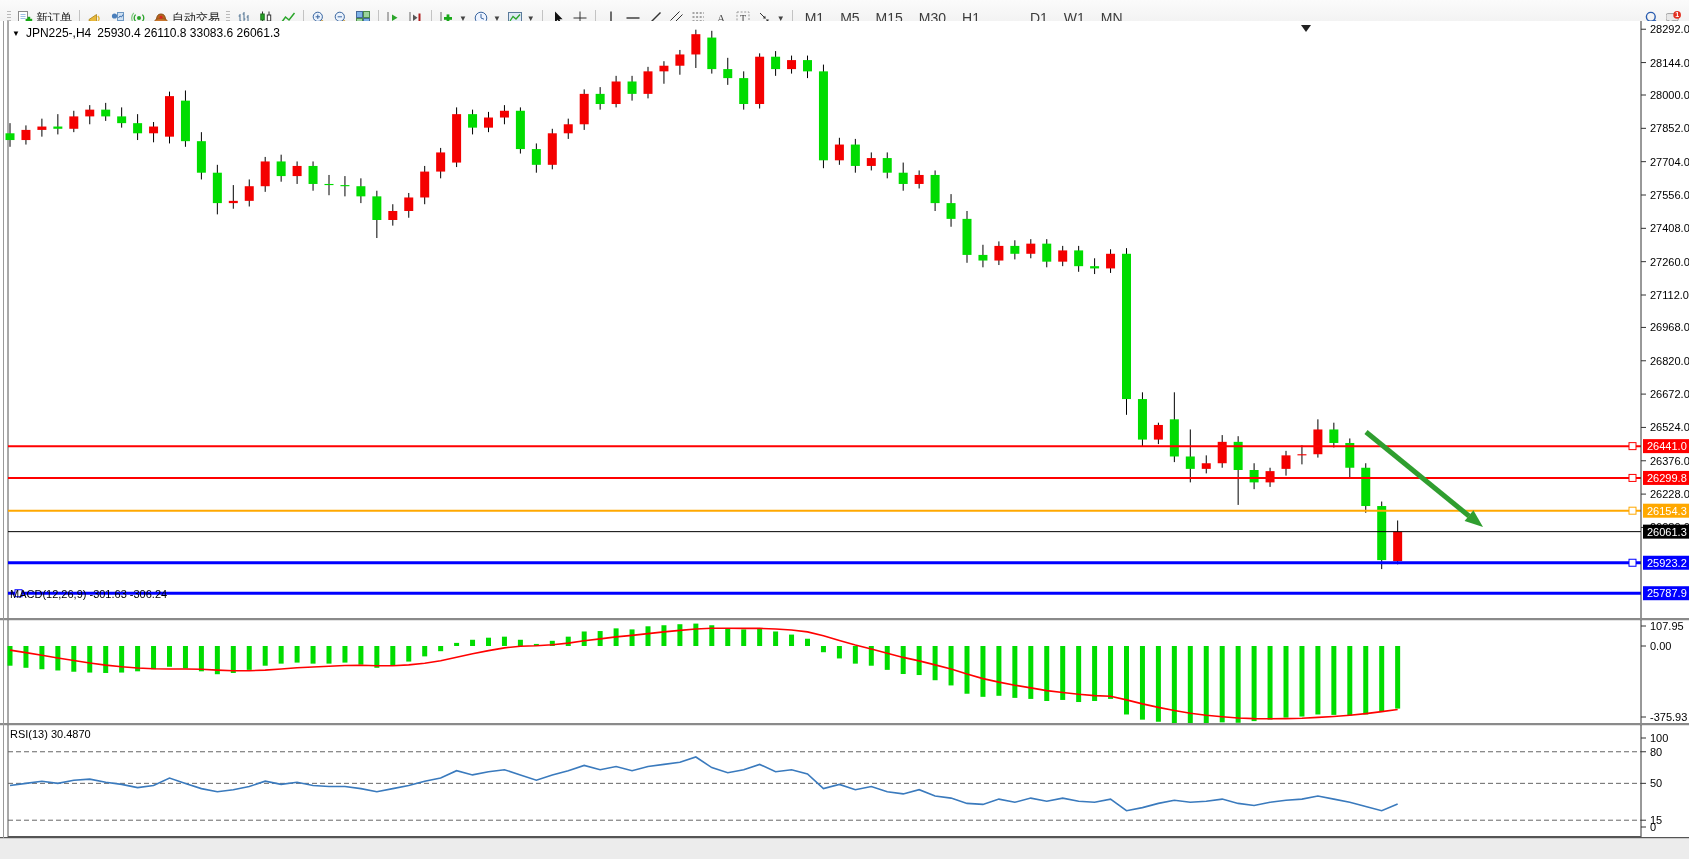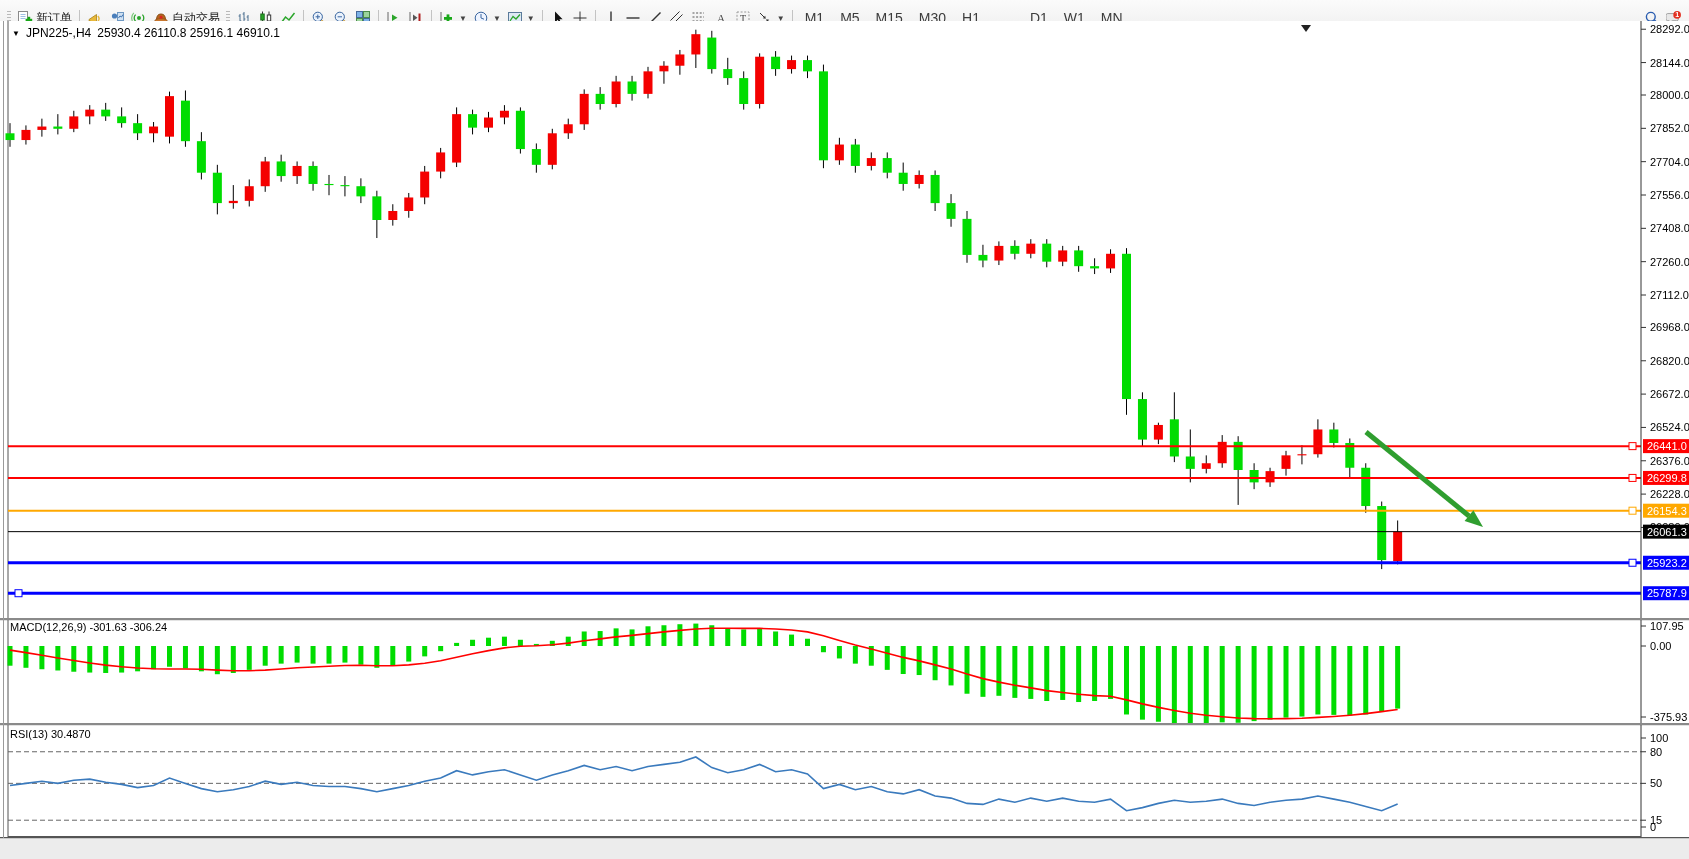--- a/index.html
+++ b/index.html
@@ -15,21 +15,21 @@
   .tf{padding:1px 6px;font-size:14px;color:#3c3c3c;border:1px solid transparent;margin:0 1px;cursor:default;}
   .tf.active{border:1px solid #8f8f8f;background:#f7f7f7;box-shadow:inset 1px 1px 2px #d7d7d7;margin-top:31px;}
   .spacer{flex:1;}
   #chat-wrap{position:relative;}
   
   #chart-window{position:absolute;left:0;top:21px;width:1689px;height:838px;background:#fff;}
   .pane-svg{position:absolute;left:0;display:block;}
   .hsep{position:absolute;left:0;width:1689px;height:2px;background:#8a8a8a;border-bottom:1px solid #e3e3e3;box-sizing:content-box;}
   #chart-title{position:absolute;left:12px;top:5px;font-size:12px;color:#000;display:flex;align-items:center;gap:6px;}
   #chart-title .tri{font-size:8px;}
-  #macd-label{position:absolute;left:10px;top:600px;font-size:11px;color:#000;}
+  #macd-label{position:absolute;left:10px;top:567px;font-size:11px;color:#000;}
   #rsi-label{position:absolute;left:10px;top:707px;font-size:11px;color:#000;}
   
   #time-axis{position:absolute;left:0;top:816px;width:1689px;height:22px;border-top:1px solid #555;background:#fff;}
   .tlabel{position:absolute;top:4px;font-size:10px;color:#000;white-space:nowrap;transform:translateX(-50%);}
   .tlabel.flush{transform:none;}
   .ttick{position:absolute;top:0;width:1px;height:4px;background:#555;}
   #bottom-frame{position:absolute;left:0;top:838px;width:1689px;height:21px;background:#ececec;border-top:1px solid #c9c9c9;}
   #left-edge{position:absolute;left:3px;top:0;width:1px;height:838px;background:#9a9a9a;}
 </style>
 </head>
@@ -620,21 +620,21 @@
       <text x="1650" y="99.205" font-size="11" fill="#000">15</text>
       <line x1="1641" y1="102" x2="1646" y2="102" stroke="#333"></line>
       <text x="1650" y="106" font-size="11" fill="#000">0</text>
       <line x1="1641" y1="0" x2="1641" y2="112" stroke="#333"></line>
       <line x1="8" y1="111.5" x2="1641" y2="111.5" stroke="#555"></line>
     </svg>
 
   <div id="chart-title">
     <span class="tri">▼</span>
     <span>JPN225-,H4</span>
-    <span>25930.4 26110.8 25916.1 46910.1</span>
+    <span>25930.4 26110.8 33083.6 26061.3</span>
   </div>
   <div id="macd-label">MACD(12,26,9) -301.63 -306.24</div>
   <div id="rsi-label">RSI(13) 30.4870</div>
 
   <div id="time-axis">
       <div class="ttick" style="left: 24px;"></div>
       <div class="tlabel flush" style="left: 2px;">2 Dec 2022</div>
       <div class="ttick" style="left: 88px;"></div>
       <div class="tlabel" style="left: 88px;">4 Dec 23:30</div>
       <div class="ttick" style="left: 148px;"></div>

